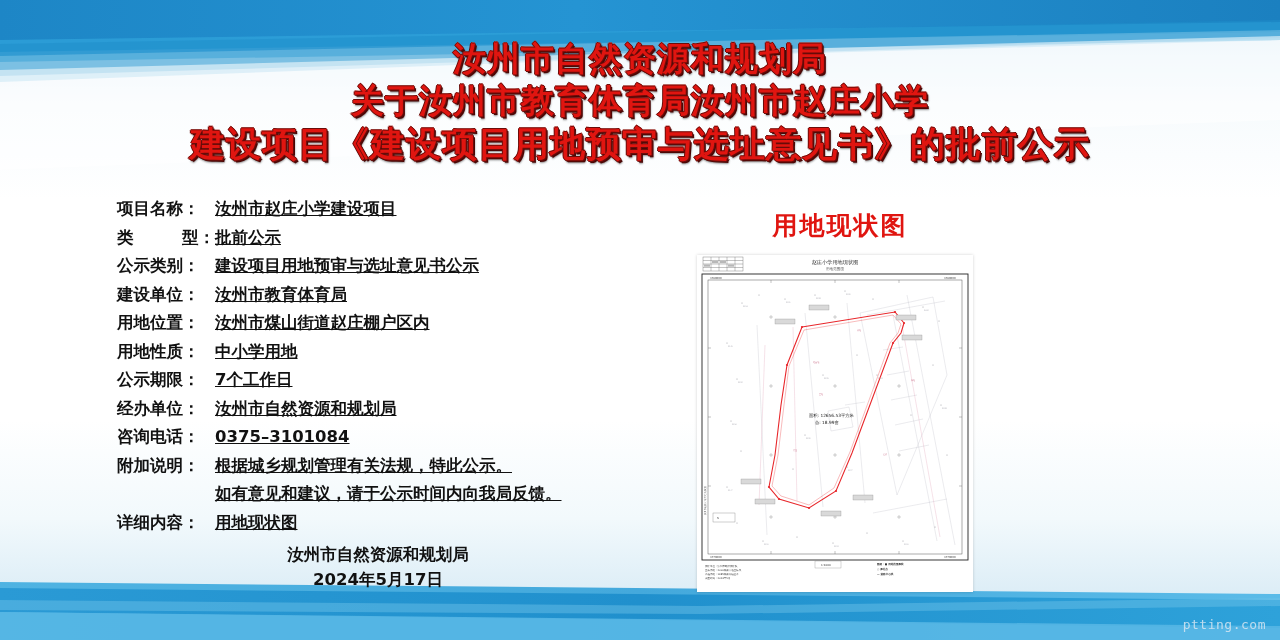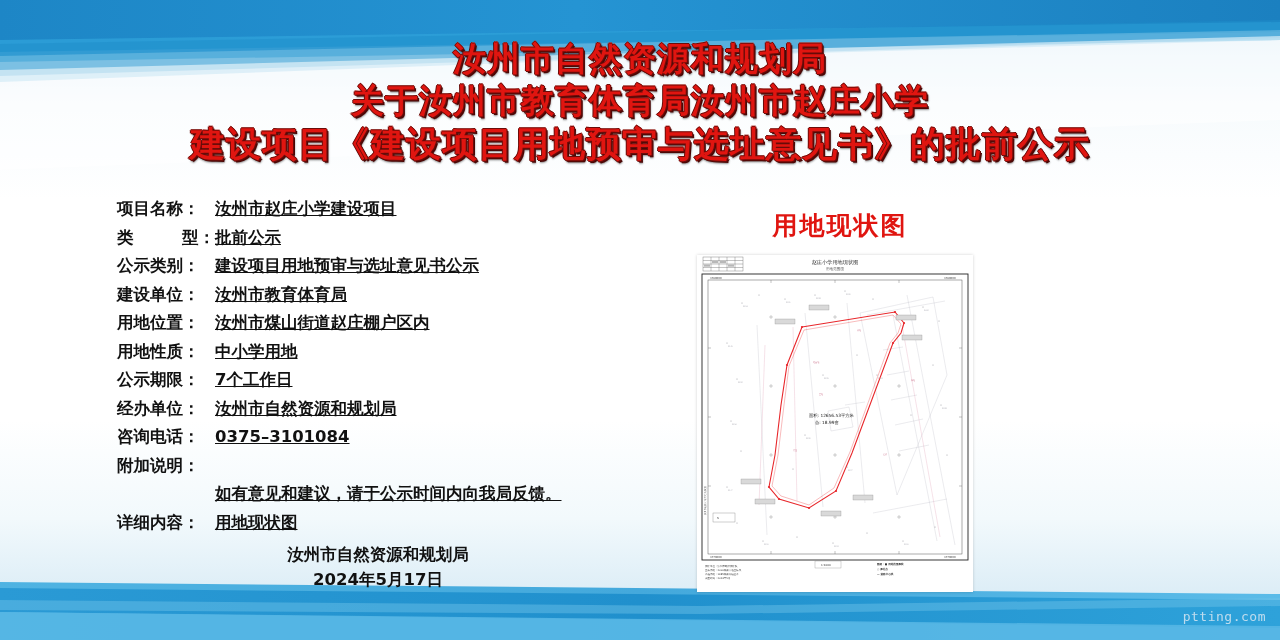--- a/index.html
+++ b/index.html
@@ -74,21 +74,21 @@
   #map-sheet {
     position:absolute; left:697px; top:255px;
     width:276px; height:337px; background:#fff;
     z-index:5; box-shadow:0 0 3px rgba(0,0,0,.18);
     overflow:hidden;
   }
   #map-svg { display:block; width:276px; height:337px; }
 
   
   #watermark {
-    position:absolute; right:14px; bottom:16px; z-index:20;
+    position:absolute; right:14px; bottom:8px; z-index:20;
     font-family:"DejaVu Sans Mono","Liberation Mono",monospace;
     font-size:13px; color:#d6e6f2; opacity:.85; letter-spacing:.5px;
   }
 </style>
 </head>
 <body>
 
 <svg id="bg" viewBox="0 0 1280 640" preserveAspectRatio="none">
   <defs>
     <linearGradient id="gTopBand" x1="0" y1="0" x2="0" y2="1">
@@ -183,20 +183,21 @@
     <div class="row">
       <div class="lbl">经办单位：</div>
       <div class="val">汝州市自然资源和规划局</div>
     </div>
     <div class="row">
       <div class="lbl">咨询电话：</div>
       <div class="val">0375–3101084</div>
     </div>
     <div class="row">
       <div class="lbl">附加说明：</div>
+      <div class="val">根据城乡规划管理有关法规，特此公示。</div>
     </div>
     <div class="row cont">
       <div class="lbl"></div>
       <div class="val">如有意见和建议，请于公示时间内向我局反馈。</div>
     </div>
     <div class="row">
       <div class="lbl">详细内容：</div>
       <div class="val">用地现状图</div>
     </div>
   </div>

